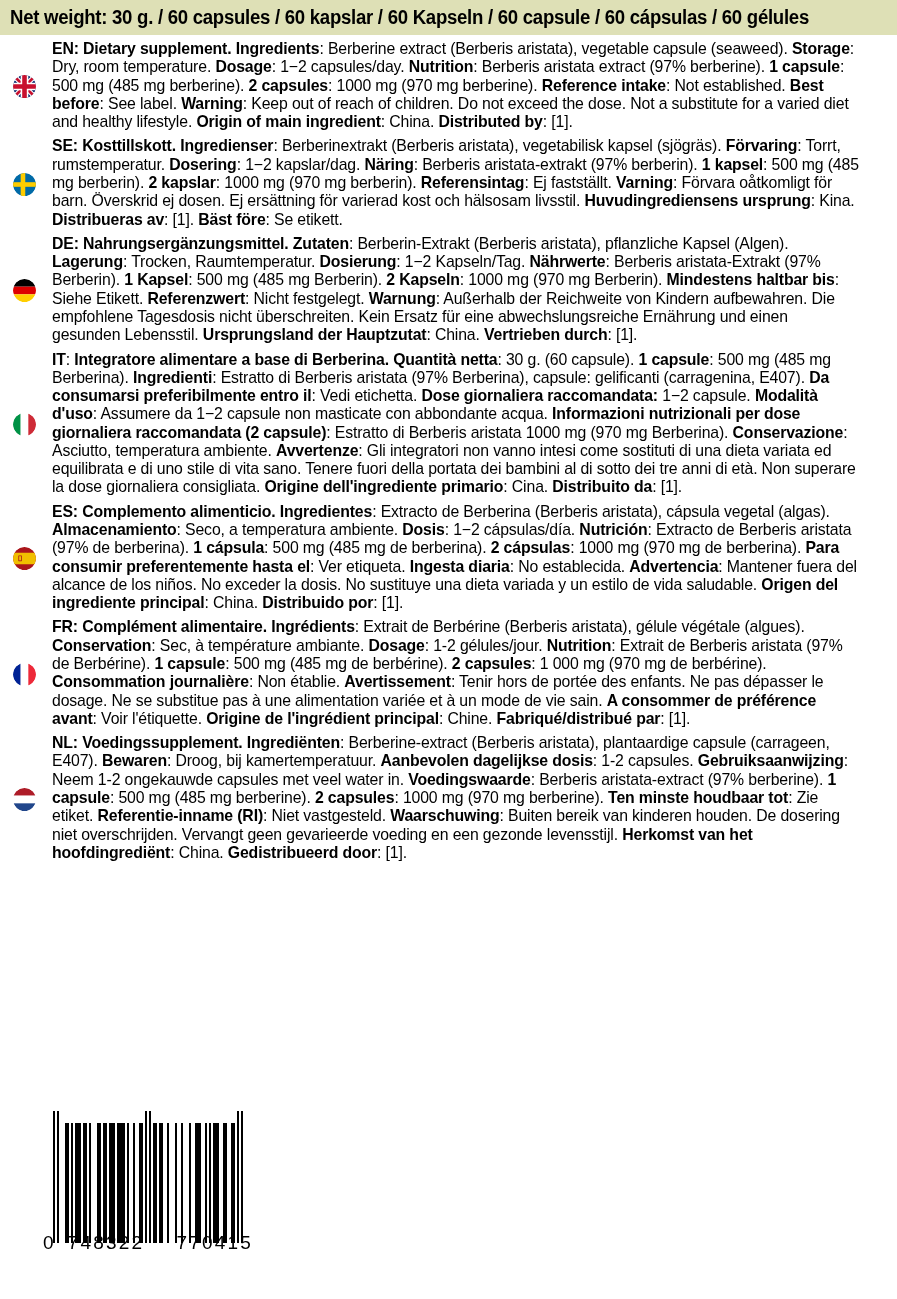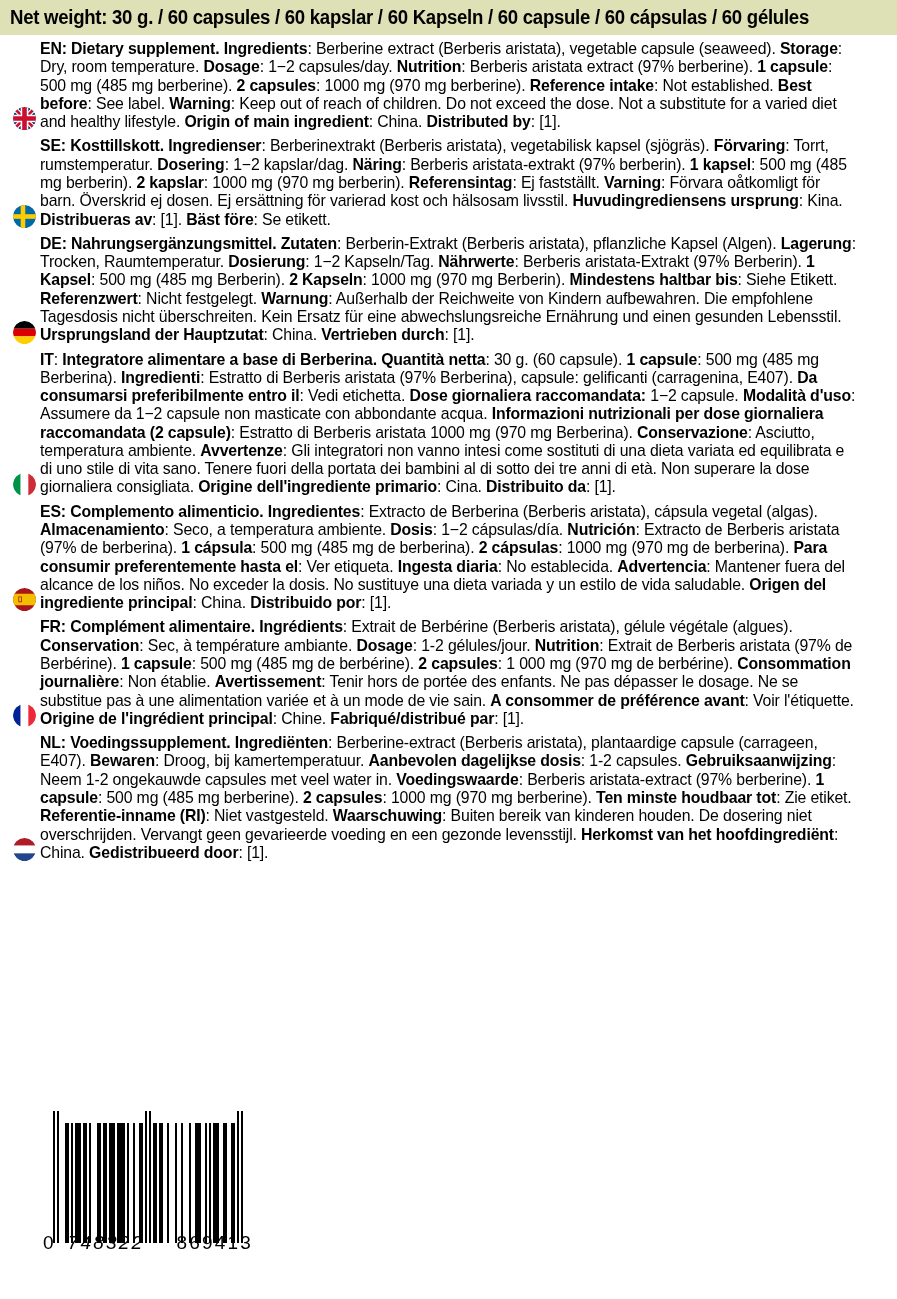--- a/index.html
+++ b/index.html
@@ -33,22 +33,23 @@
     transform-origin: left center;
     white-space: nowrap;
   }
 
   
   .languages {
     padding: 4px 8px 0 8px;
   }
   .lang-block {
     display: flex;
-    align-items: flex-end;
+    align-items: center;
     margin-bottom: 6px;
+    gap: 12px;
   }
   .flag-cell {
     flex: 0 0 32px;
     padding-top: 4px;
     display: flex;
     justify-content: center;
   }
   .lang-text {
     flex: 1 1 auto;
     font-size: 16.4px;
@@ -117,21 +118,21 @@
   .bc-digits {
     display: flex;
     align-items: baseline;
     font-size: 19px;
     letter-spacing: 2.2px;
     margin-top: -11px;
     width: 100%;
     justify-content: center;
   }
   .bc-digits .lead { margin-right: 12px; }
-  .bc-digits .mid  { margin-right: 32px; font-style: italic; }
+  .bc-digits .mid  { margin-right: 32px; }
   .bc-digits .right { }
 </style>
 </head>
 <body>
 
 <div class="net-weight-band">
   <div class="net-weight-text">Net weight: 30 g. / 60 capsules / 60 kapslar / 60 Kapseln / 60 capsule / 60 cápsulas / 60 gélules</div>
 </div>
 
 <div class="languages">
@@ -328,17 +329,17 @@
         <div class="bar" style="width: 4px; height: 120px; background: transparent;"></div>
         <div class="bar" style="width: 4px; height: 120px;"></div>
         <div class="bar" style="width: 2px; height: 120px; background: transparent;"></div>
         <div class="bar" style="width: 2px; height: 132px;"></div>
         <div class="bar" style="width: 2px; height: 132px; background: transparent;"></div>
         <div class="bar" style="width: 2px; height: 132px;"></div>
       </div>
     <div class="bc-digits">
       <span class="lead">0</span>
       <span class="mid">748322</span>
-      <span class="right">869413</span>
+      <span class="right">770415</span>
     </div>
   </div>
 
 </div>
 
 </body></html>

